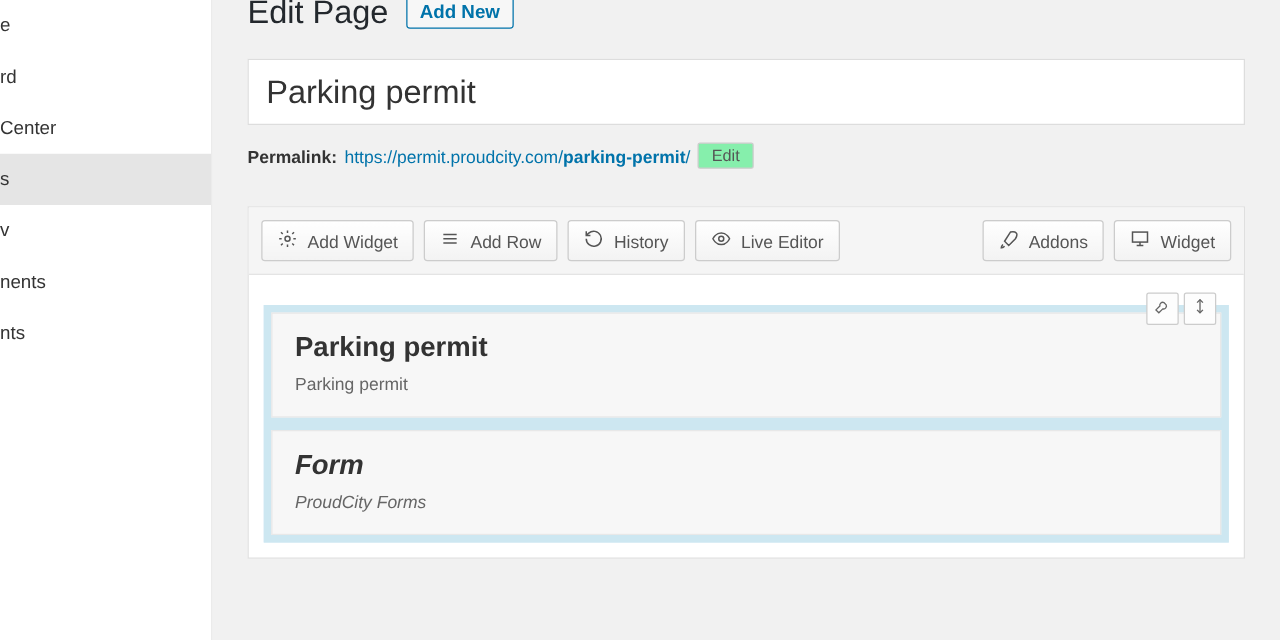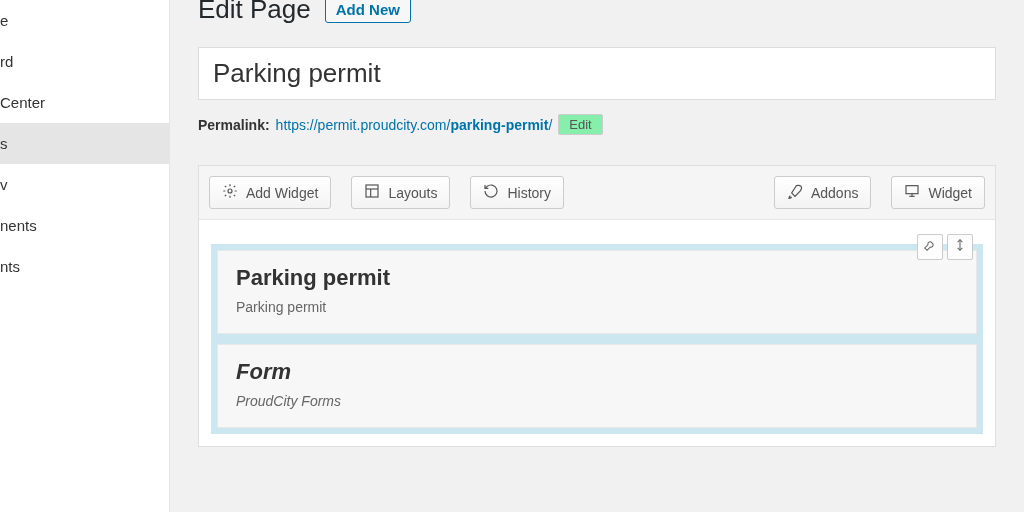--- a/index.html
+++ b/index.html
@@ -13,21 +13,21 @@
 .header-row { display:flex; align-items:center; gap:14px; margin-top:-6px; }
 .header-row h1 { font-size:26px; font-weight:400; color:#23282d; }
 .add-new-btn { border:1px solid #0073aa; background:#f7f7f7; color:#0073aa; font-size:15px; font-weight:600; padding:4px 10px; border-radius:3px; cursor:pointer; }
 .title-input { width:100%; font-size:26px; color:#333; padding:10px 14px; border:1px solid #ddd; background:#fff; margin-top:22px; outline:none; }
 .permalink-row { margin-top:14px; font-size:14px; color:#444; display:flex; align-items:center; gap:6px; flex-wrap:wrap; }
 .permalink-row .plabel { font-weight:600; color:#333; }
 .permalink-row a { color:#0073aa; text-decoration:none; }
 .permalink-row a b { font-weight:700; }
 .permalink-row .edit-btn { border:1px solid #ccc; background:#86efac; padding:2px 10px; font-size:13px; border-radius:2px; cursor:pointer; color:#555; }
 .box { border:1px solid #dfdfdf; background:#fff; margin-top:30px; }
-.toolbar { background:#f5f5f5; border-bottom:1px solid #e4e4e4; padding:10px; display:flex; gap:20px; }
+.toolbar { background:#f5f5f5; border-bottom:1px solid #e4e4e4; padding:10px; display:flex; gap:8px; }
 .toolbar .spacer { flex:1; }
 .tbtn { display:flex; align-items:center; gap:8px; border:1px solid #ccc; background:linear-gradient(#fff,#f3f3f3); color:#555; font-size:14px; padding:6px 12px; border-radius:3px; cursor:pointer; }
 .tbtn svg { width:16px; height:16px; fill:none; stroke:#555; stroke-width:1.8; }
 .canvas { padding:24px 12px 12px 12px; position:relative; }
 .row-actions { position:absolute; right:22px; top:14px; display:flex; gap:4px; }
 .row-actions .sq { width:26px; height:26px; border:1px solid #ccc; background:#fdfdfd; border-radius:2px; display:flex; align-items:center; justify-content:center; cursor:pointer; }
 .row-actions svg { width:14px; height:14px; stroke:#666; fill:none; stroke-width:1.8; }
 .row-wrap { border:6px solid #cde7f1; background:#cde7f1; padding:0; }
 .widget-card { background:#f7f7f7; border:1px solid #e8e8e8; padding:14px 18px 18px 18px; }
 .row-wrap .widget-card + .widget-card { margin-top:10px;font-style:italic; }
@@ -70,32 +70,39 @@
       <div class="toolbar">
         <button class="tbtn">
           <span><svg viewBox="0 0 24 24">
                 <circle cx="12" cy="12" r="3"></circle>
                 <path d="M12 2v3M12 19v3M4.2 4.2l2.1 2.1M17.7 17.7l2.1 2.1M2 12h3M19 12h3M4.2 19.8l2.1-2.1M17.7 6.3l2.1-2.1"></path>
               </svg></span>
           <span>Add Widget</span>
         </button>
         <button class="tbtn">
           <span><svg viewBox="0 0 24 24">
-                <rect x="3" y="3" width="18" height="18"></rect>
-                <line x1="3" y1="9" x2="21" y2="9"></line>
-                <line x1="10" y1="9" x2="10" y2="21"></line>
+                <line x1="4" y1="7" x2="20" y2="7"></line>
+                <line x1="4" y1="12" x2="20" y2="12"></line>
+                <line x1="4" y1="17" x2="20" y2="17"></line>
               </svg></span>
-          <span>Layouts</span>
+          <span>Add Row</span>
         </button>
         <button class="tbtn">
           <span><svg viewBox="0 0 24 24">
                 <path d="M3 12a9 9 0 1 0 3-6.7L3 8"></path>
                 <polyline points="3 3 3 8 8 8"></polyline>
               </svg></span>
           <span>History</span>
+        </button>
+        <button class="tbtn">
+          <span><svg viewBox="0 0 24 24">
+                <path d="M2 12s3.5-7 10-7 10 7 10 7-3.5 7-10 7S2 12 2 12z"></path>
+                <circle cx="12" cy="12" r="3"></circle>
+              </svg></span>
+          <span>Live Editor</span>
         </button>
         <span class="spacer"></span>
         <button class="tbtn">
           <span><svg viewBox="0 0 24 24">
                 <path d="M5 19c-2 2-2 4-2 4s2 0 4-2M14 4s5-1 7 1-1 7-1 7l-8 8-5-5 7-11z"></path>
               </svg></span>
           <span>Addons</span>
         </button>
         <button class="tbtn">
           <span><svg viewBox="0 0 24 24">

